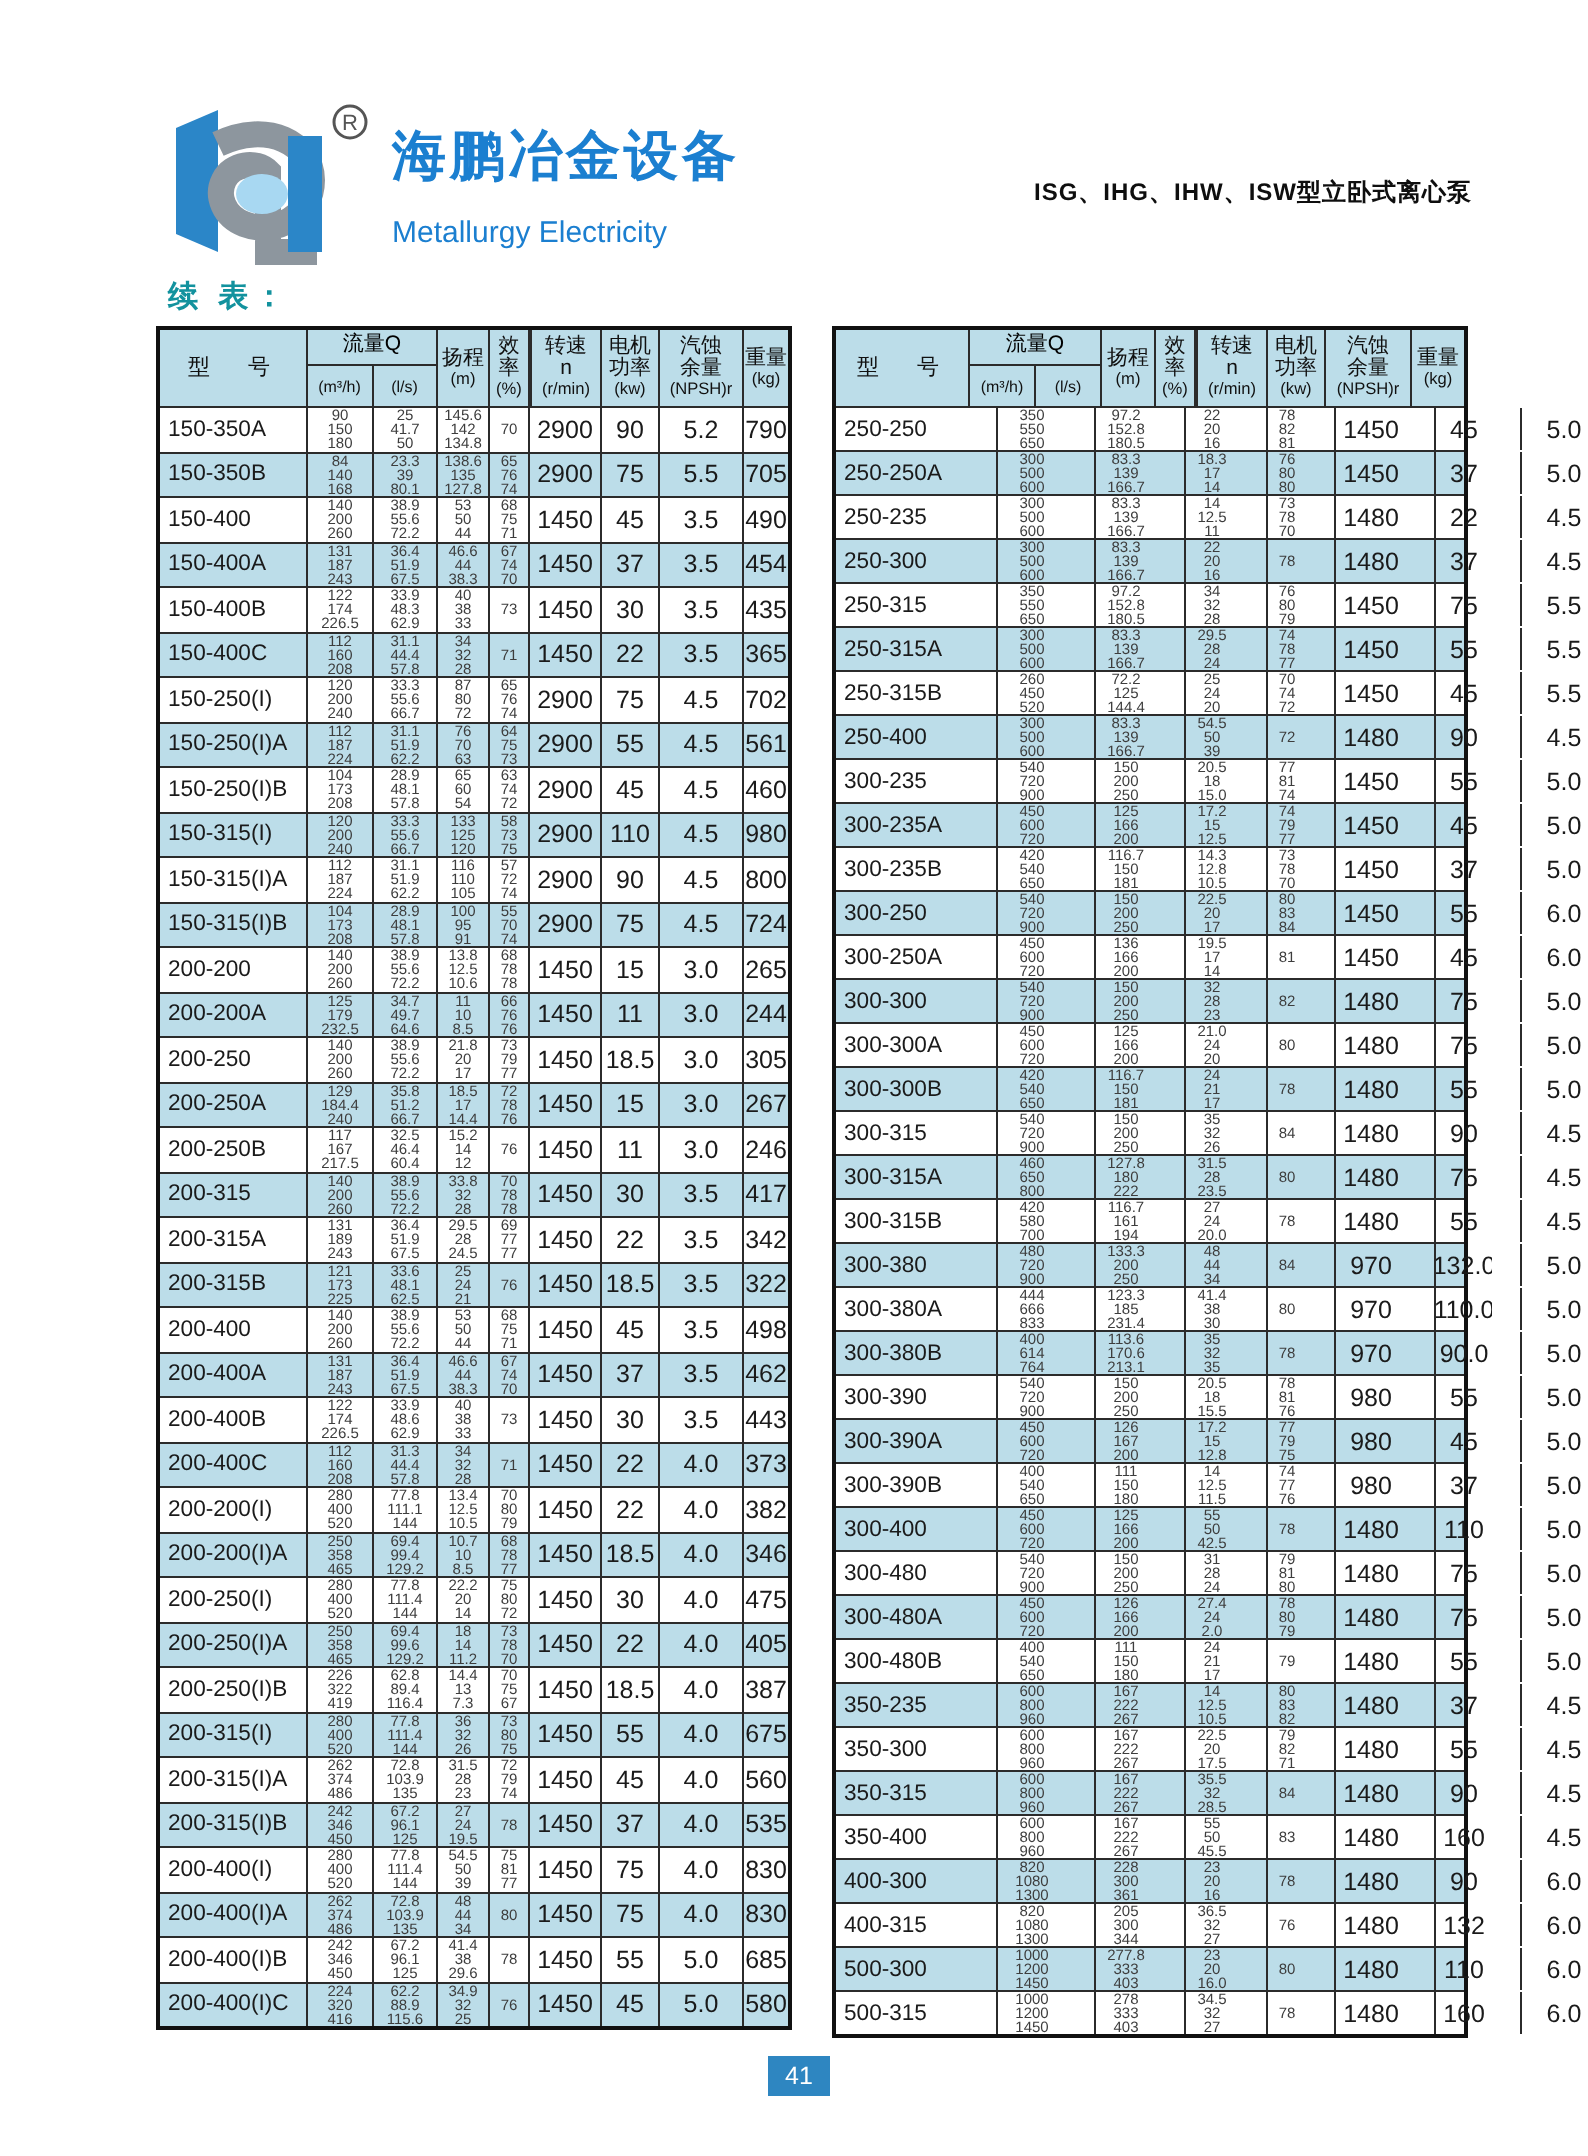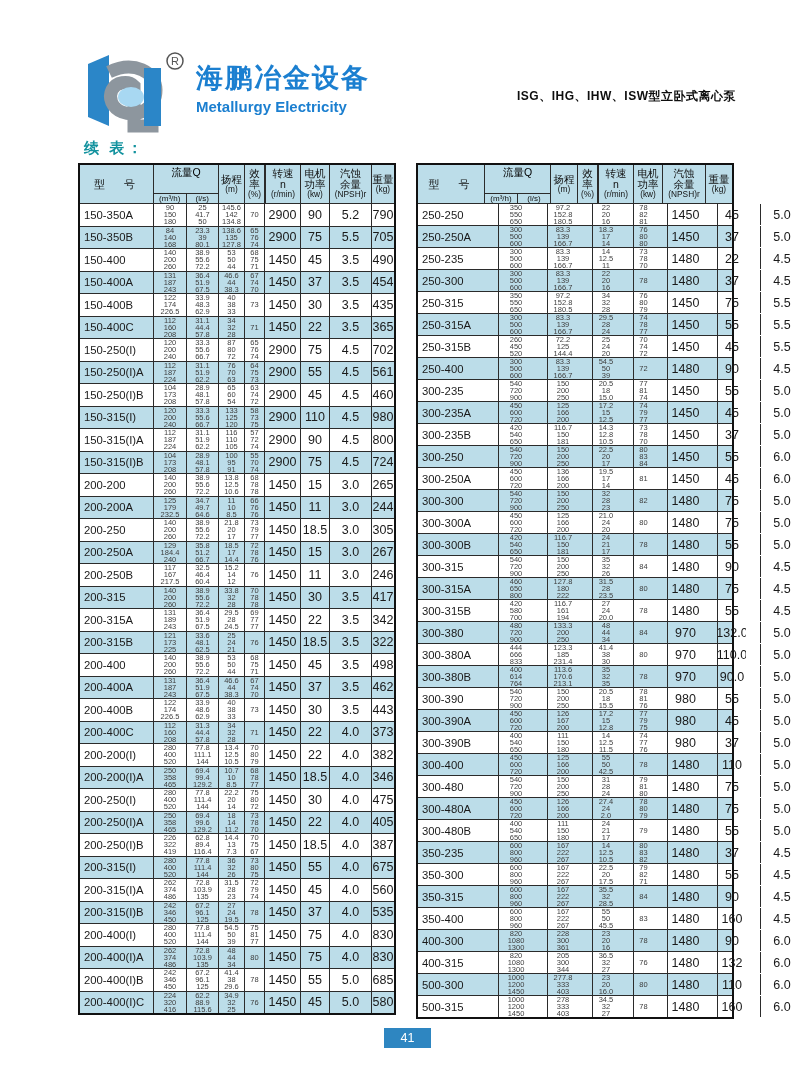--- a/index.html
+++ b/index.html
@@ -11,53 +11,53 @@
   }
   *{box-sizing:border-box;margin:0;padding:0;}
   html,body{background:#ffffff;}
   body{font-family:"Liberation Sans","DejaVu Sans",sans-serif;}
   #page{position:relative;width:794px;height:1078px;background:#fff;overflow:hidden;margin:0 auto;}
 
   
   #logo{position:absolute;left:82px;top:50px;width:110px;height:84px;}
   #brand{position:absolute;left:196px;top:60px;}
   #brand-cn{font-size:27px;font-weight:bold;color:var(--brand);letter-spacing:2px;}
-  #brand-en{font-size:15px;font-weight:bold;color:var(--brand);margin-top:2px;}
+  #brand-en{font-size:15px;font-weight:normal;color:var(--brand);margin-top:12px;}
   #doc-title{position:absolute;right:58px;top:88px;font-size:12px;font-weight:bold;color:#0e0e0e;letter-spacing:0.5px;}
   #section-label{position:absolute;left:84px;top:139px;font-size:15px;font-weight:bold;color:var(--teal);letter-spacing:3px;}
 
   
   .ptable{position:absolute;top:163px;width:318px;border:2px solid #111;background:#fff;}
   #left-table{left:78px;}
   #right-table{left:416px;}
   #left-table .thead,#left-table .trow{grid-template-columns:73px 33px 32px 26px 20px 36px 29px 42px 1fr;}
   #right-table .thead,#right-table .trow{grid-template-columns:66px 35px 31px 27px 20px 36px 29px 43px 1fr;}
   .thead,.trow{display:grid;}
   .thead{height:38px;background:var(--alt);}
   .trow{border-top:1px solid var(--line);min-height:22.5px;background:#fff;}
   #right-table .trow{min-height:21.9px;gap:14px;}
   .trow:nth-child(odd){background:var(--alt);}
   .hc{border-left:1px solid var(--line);display:flex;flex-direction:column;justify-content:center;align-items:center;
       font-size:10.5px;line-height:11px;color:#111;text-align:center;}
   .hc.hmodel{border-left:none;font-size:11px;letter-spacing:4px;}
   .hc .unit{font-size:8.3px;line-height:9.5px;letter-spacing:0;}
   .flowgroup{grid-column:2/4;border-left:1px solid var(--line);display:flex;flex-direction:column;}
-  .flowtitle{height:29px;font-size:10.5px;line-height:15px;text-align:center;border-bottom:1px solid var(--line);}
+  .flowtitle{height:18px;font-size:10.5px;line-height:15px;text-align:center;border-bottom:1px solid var(--line);}
   .flowsub{flex:1;display:flex;}
   .fsc{flex:1;display:flex;align-items:center;justify-content:center;font-size:8px;color:#111;}
   .fsr{border-left:1px solid var(--line);}
   .sp{border-left-width:2px;}
   .c{border-left:1px solid var(--line);display:flex;align-items:center;justify-content:center;overflow:hidden;}
   .c:first-child{border-left:none;}
   .c.model{justify-content:flex-start;padding-left:4px;font-size:11.3px;color:#1a1a1a;white-space:nowrap;}
   .c.sm{flex-direction:column;justify-content:center;font-size:7.5px;line-height:7px;color:#3d3d3d;text-align:center;}
   .c.big{font-size:12.5px;color:#1a1a1a;}
 
   
-  #page-badge{position:absolute;left:384px;top:1028px;width:47px;height:20px;background:var(--badge);
+  #page-badge{position:absolute;left:384px;top:1028px;width:31px;height:20px;background:var(--badge);
       color:#fff;font-size:12.5px;display:flex;align-items:center;justify-content:center;}
 </style>
 </head>
 <body>
 
 <div id="page">
 
   <svg id="logo" viewBox="0 0 110 84" aria-hidden="true">
     <polygon points="6,14 27,5 27,76 6,67" fill="#2b86c8"></polygon>
     <path d="M27,22 C52,10 74,22 74,40 C74,58 56,68 40,62 C30,58 26,48 30,40 C34,32 46,30 52,36 L52,76 L70,76 L70,62" fill="none" stroke="#8d969e" stroke-width="13"></path>

